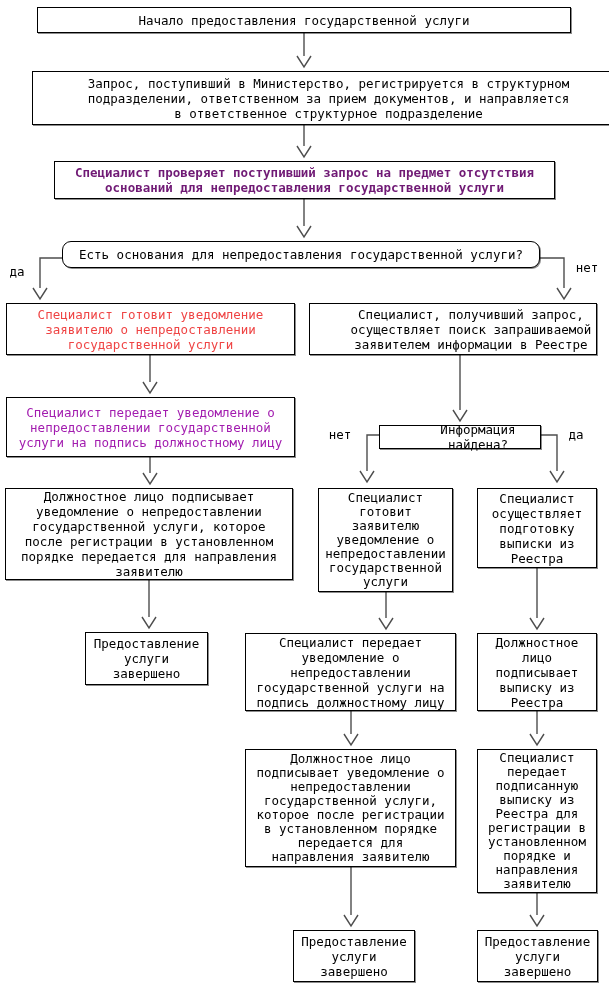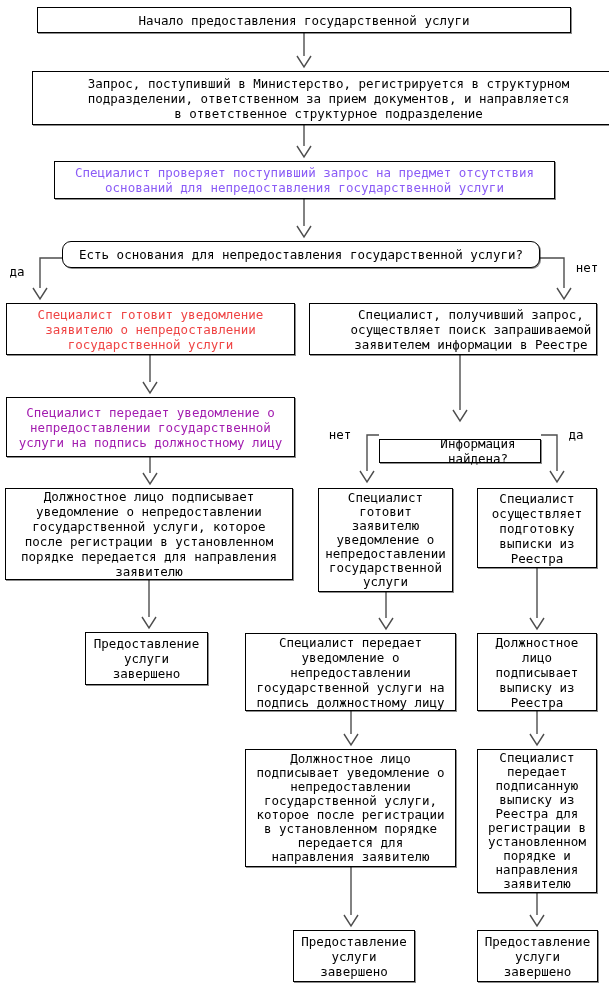--- a/index.html
+++ b/index.html
@@ -90,41 +90,41 @@
         <path d="M530,915 L537,926 L544,915" fill="none" stroke="#4d4d4d" stroke-width="1.4"></path>
       </g>
     </svg>
 
   <div class="node" style="left: 37px; top: 7px; width: 534px; height: 26px; border-color: rgb(0, 0, 0); background: rgb(255, 255, 255); color: rgb(0, 0, 0);">Начало предоставления государственной услуги</div>
 
   <div class="node" style="left: 32px; top: 71px; width: 593px; height: 54px; border-color: rgb(0, 0, 0); background: rgb(255, 255, 255); color: rgb(0, 0, 0);">Запрос, поступивший в Министерство, регистрируется в структурном
 подразделении, ответственном за прием документов, и направляется
 в ответственное структурное подразделение</div>
 
-  <div class="node" style="left: 54px; top: 161px; width: 501px; height: 38px; border-color: rgb(0, 0, 0); background: rgb(255, 255, 255); color: #8b5cf6;">Специалист проверяет поступивший запрос на предмет отсутствия
+  <div class="node" style="left: 54px; top: 161px; width: 501px; height: 38px; border-color: rgb(0, 0, 0); background: rgb(255, 255, 255); color: #701a75; font-weight: bold;">Специалист проверяет поступивший запрос на предмет отсутствия
 оснований для непредоставления государственной услуги</div>
 
   <div class="node" style="left: 62px; top: 241px; width: 478px; height: 27px; border-color: rgb(0, 0, 0); background: rgb(255, 255, 255); color: rgb(0, 0, 0); border-radius: 9px;">Есть основания для непредоставления государственной услуги?</div>
 
   <div class="blabel" style="left:17px;top:272px;">да</div>
   <div class="blabel" style="left:587px;top:268px;">нет</div>
 
   <div class="node" style="left: 6px; top: 303px; width: 289px; height: 52px; border-color: rgb(0, 0, 0); background: rgb(255, 255, 255); color: #ef4444;">Специалист готовит уведомление
 заявителю о непредоставлении
 государственной услуги</div>
 
   <div class="node" style="left: 309px; top: 303px; width: 288px; height: 52px; border-color: rgb(0, 0, 0); background: rgb(255, 255, 255); color: rgb(0, 0, 0); padding-left: 36px;">Специалист, получивший запрос,
 осуществляет поиск запрашиваемой
 заявителем информации в Реестре</div>
 
   <div class="node" style="left: 6px; top: 397px; width: 289px; height: 60px; border-color: rgb(0, 0, 0); background: rgb(255, 255, 255); color: #a21caf;">Специалист передает уведомление о
 непредоставлении государственной
 услуги на подпись должностному лицу</div>
 
-  <div class="node" style="left: 379px; top: 439px; width: 162px; height: 24px; border-color: rgb(0, 0, 0); background: rgb(255, 255, 255); color: rgb(0, 0, 0); padding-left: 36px;">Информация найдена?</div>
+  <div class="node" style="left: 379px; top: 425px; width: 162px; height: 24px; border-color: rgb(0, 0, 0); background: rgb(255, 255, 255); color: rgb(0, 0, 0); padding-left: 36px;">Информация найдена?</div>
 
   <div class="blabel" style="left:340px;top:435px;">нет</div>
   <div class="blabel" style="left:576px;top:435px;">да</div>
 
   <div class="node" style="left: 5px; top: 488px; width: 288px; height: 92px; border-color: rgb(0, 0, 0); background: rgb(255, 255, 255); color: rgb(0, 0, 0);">Должностное лицо подписывает
 уведомление о непредоставлении
 государственной услуги, которое
 после регистрации в установленном
 порядке передается для направления
 заявителю</div>

